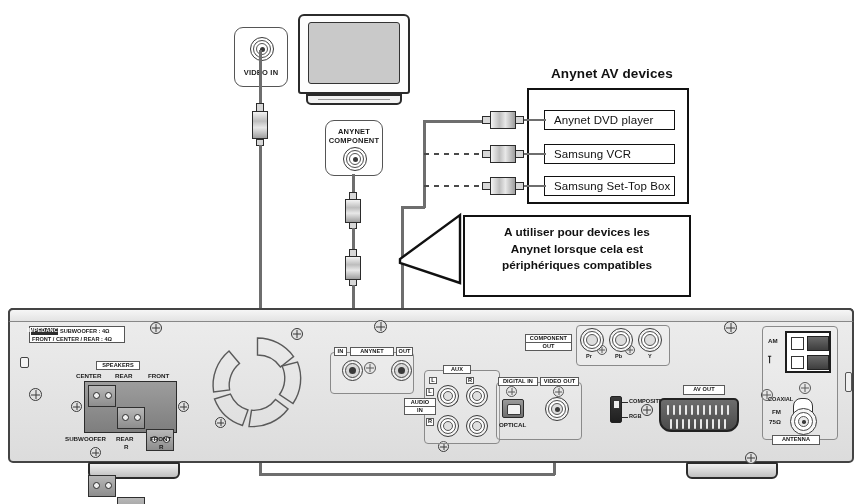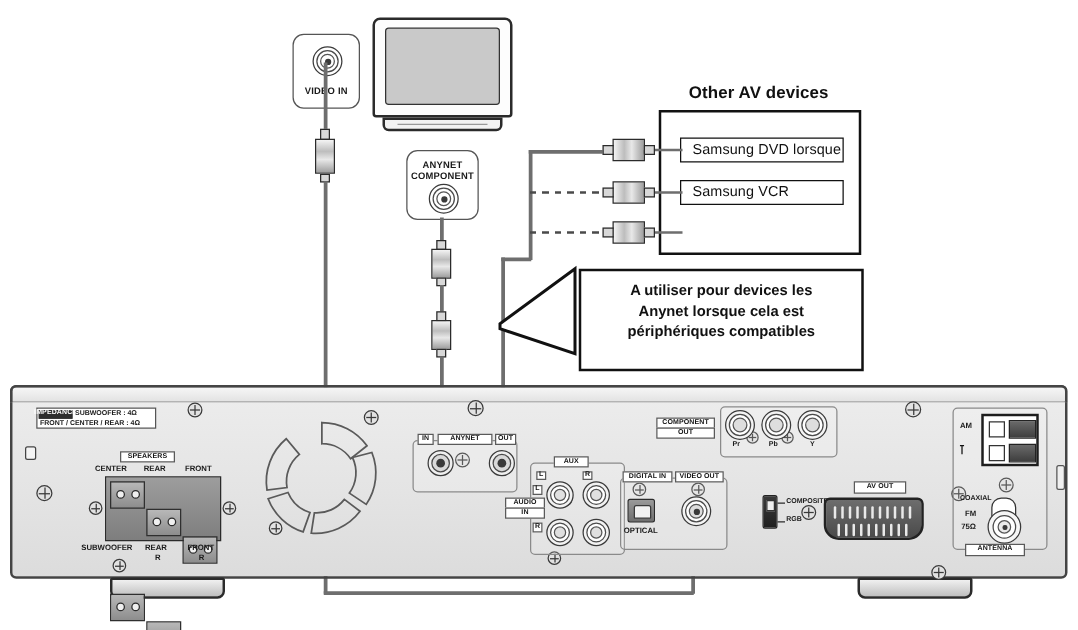--- a/index.html
+++ b/index.html
@@ -160,38 +160,39 @@
   <div class="abs tip" style="left:349px;top:249px;width:8px;height:8px;"></div>
   <div class="abs plug-v" style="left:345px;top:256px;width:16px;height:24px;"></div>
   <div class="abs tip" style="left:349px;top:279px;width:8px;height:7px;"></div>
   <div class="abs wire" style="left:352px;top:285px;width:2.5px;height:77px;"></div>
 
   <div class="abs wire" style="left:423px;top:120px;width:100px;height:2.5px;"></div>
   <div class="abs wire" style="left:423px;top:120px;width:2.5px;height:88px;"></div>
   <div class="abs wire" style="left:401px;top:206px;width:24px;height:2.5px;"></div>
   <div class="abs wire" style="left:401px;top:206px;width:2.5px;height:156px;"></div>
 
-  <div class="abs heading" style="left:551px;top:66px;width:210px;">Other AV devices</div>
+  <div class="abs heading" style="left:551px;top:66px;width:210px;">Anynet AV devices</div>
 
   <div class="abs avbox" style="left:527px;top:88px;width:162px;height:116px;"></div>
 
-  <div class="abs devbox" style="left:544px;top:110px;width:131px;height:20px;">Samsung DVD lorsque</div>
+  <div class="abs devbox" style="left:544px;top:110px;width:131px;height:20px;">Anynet DVD player</div>
   <div class="abs wire" style="left:523px;top:119px;width:23px;height:2.2px;"></div>
   <div class="abs tip" style="left:482px;top:116px;width:10px;height:8px;"></div>
   <div class="abs plug" style="left:490px;top:111px;width:26px;height:18px;"></div>
   <div class="abs tip" style="left:515px;top:116px;width:9px;height:8px;"></div>
 
   <div class="abs devbox" style="left:544px;top:144px;width:131px;height:20px;">Samsung VCR</div>
   <div class="abs" style="left:424px;top:152.5px;width:58px;height:2.2px;
        background:repeating-linear-gradient(90deg,#4a4a4a 0 5px,transparent 5px 10px);"></div>
   <div class="abs wire" style="left:523px;top:153px;width:23px;height:2.2px;"></div>
   <div class="abs tip" style="left:482px;top:150px;width:10px;height:8px;"></div>
   <div class="abs plug" style="left:490px;top:145px;width:26px;height:18px;"></div>
   <div class="abs tip" style="left:515px;top:150px;width:9px;height:8px;"></div>
 
+  <div class="abs devbox" style="left:544px;top:176px;width:131px;height:20px;">Samsung Set-Top Box</div>
   <div class="abs" style="left:424px;top:184.5px;width:58px;height:2.2px;
        background:repeating-linear-gradient(90deg,#4a4a4a 0 5px,transparent 5px 10px);"></div>
   <div class="abs wire" style="left:523px;top:185px;width:23px;height:2.2px;"></div>
   <div class="abs tip" style="left:482px;top:182px;width:10px;height:8px;"></div>
   <div class="abs plug" style="left:490px;top:177px;width:26px;height:18px;"></div>
   <div class="abs tip" style="left:515px;top:182px;width:9px;height:8px;"></div>
 
   <svg class="abs" style="left:398px;top:215px;width:76px;height:82px;overflow:visible;">
     <polygon points="62,0 62,68 2,48 2,44" fill="#ffffff" stroke="#111111" stroke-width="2.4"></polygon>
   </svg>

